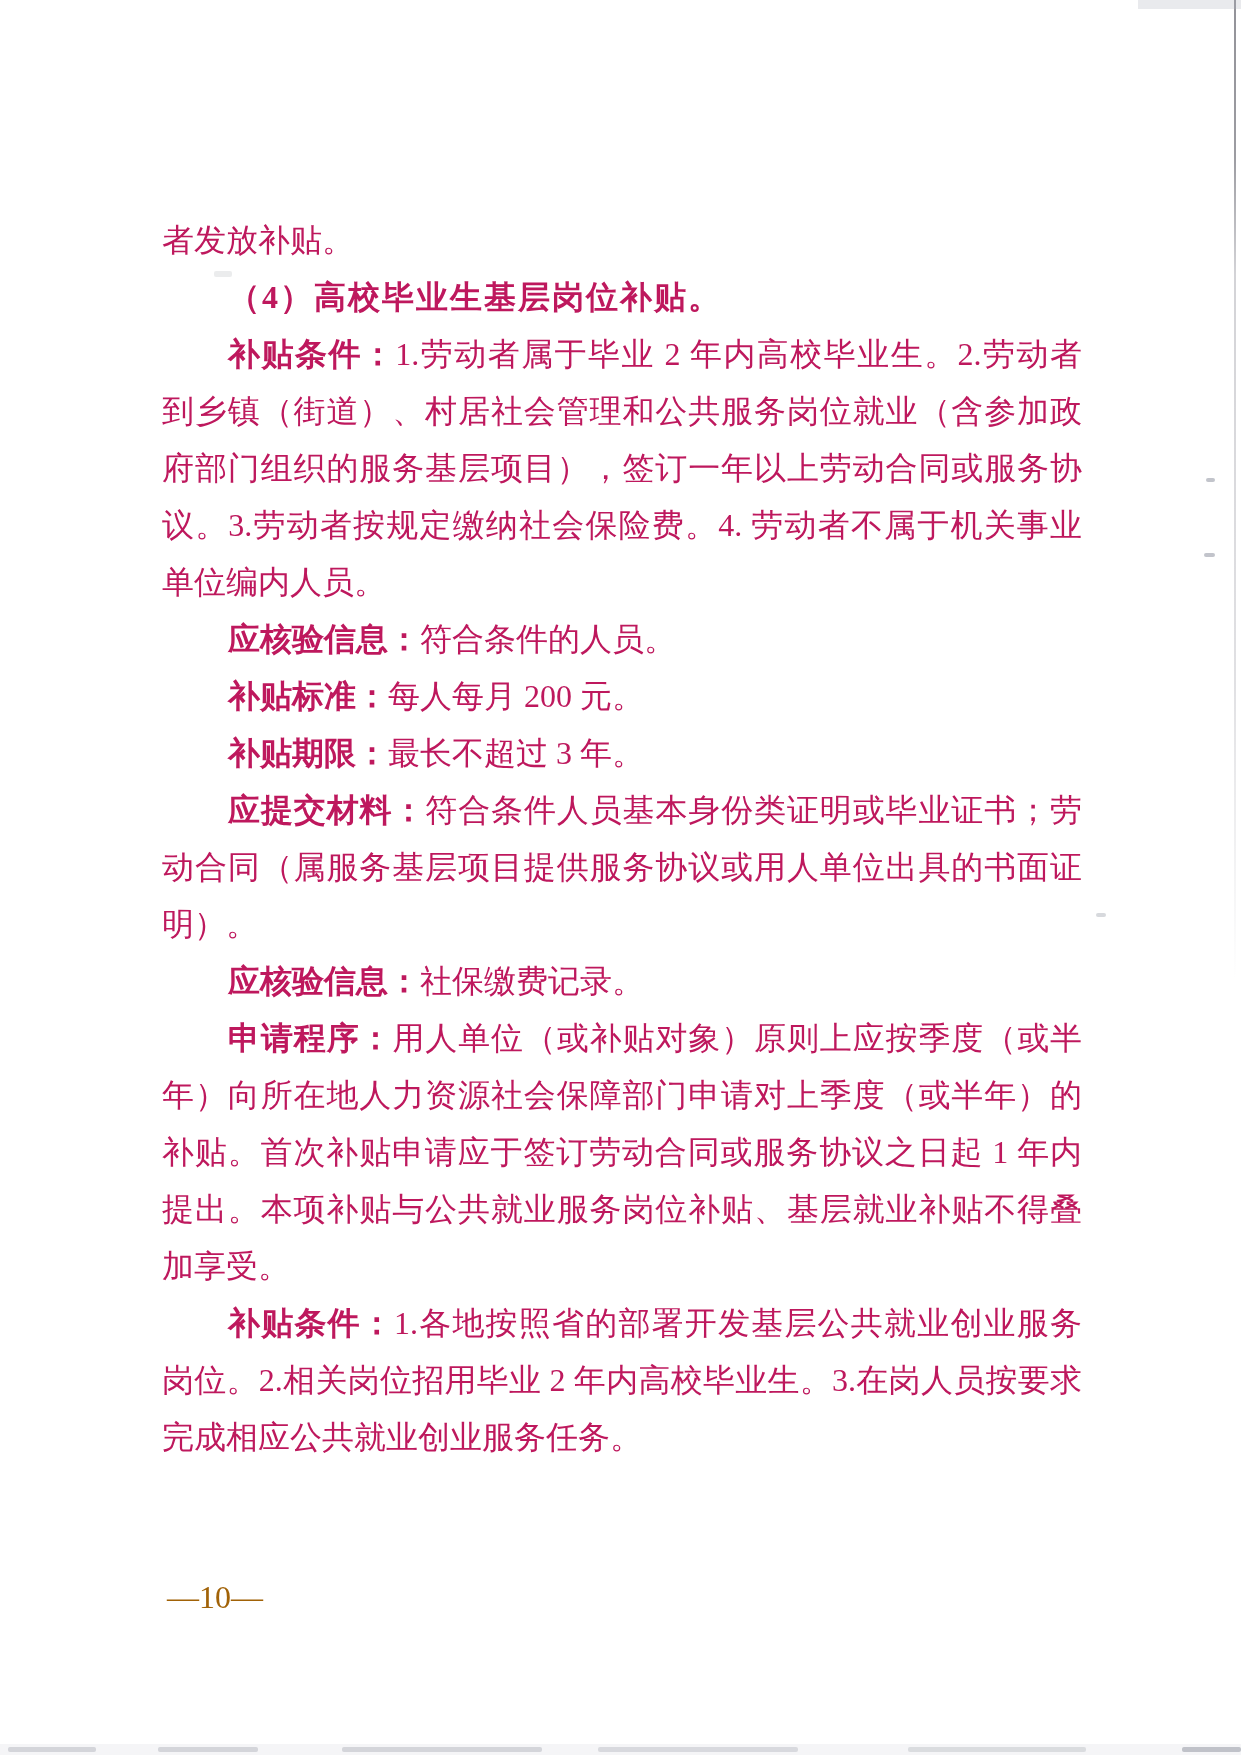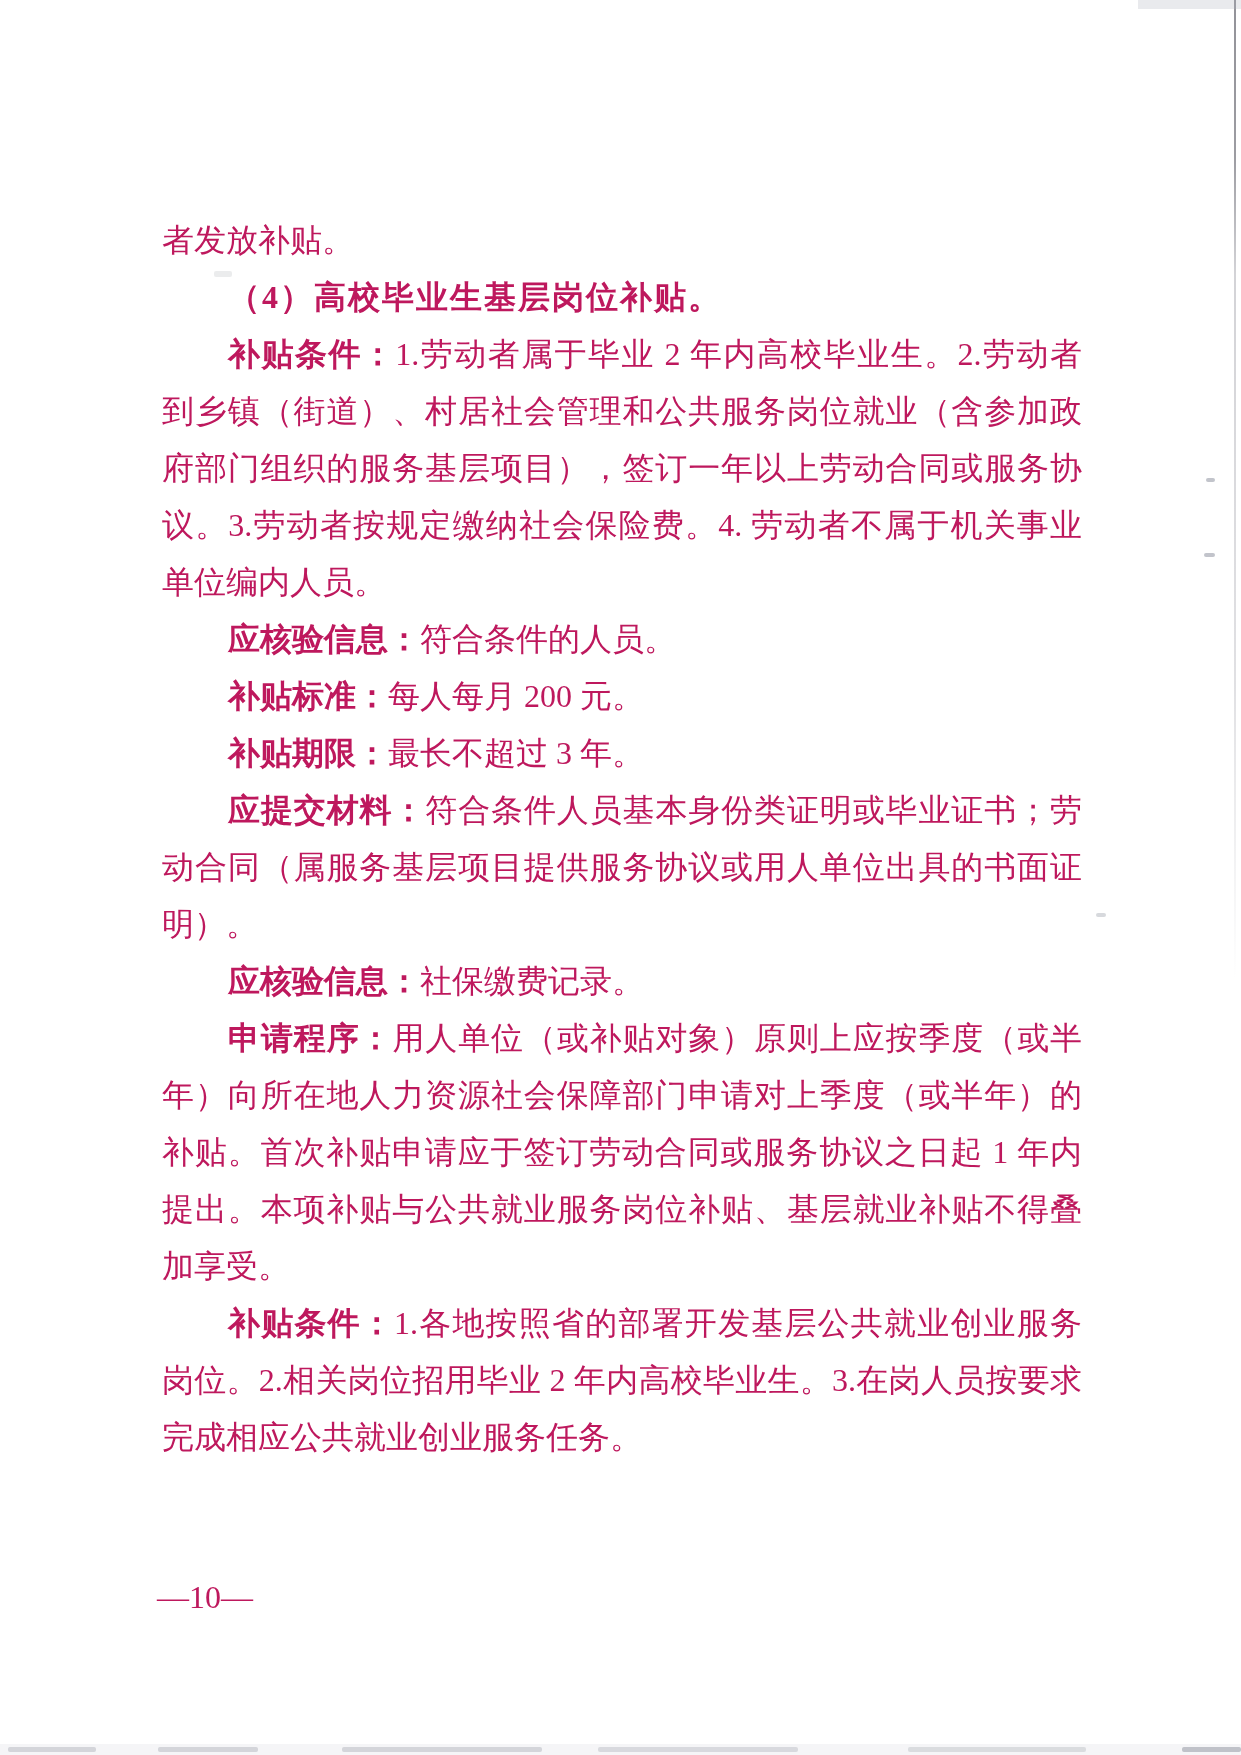--- a/index.html
+++ b/index.html
@@ -41,26 +41,26 @@
   .doc-line.heading {
     font-weight: 700;
     letter-spacing: 2px;
   }
   .doc-line .lbl {
     font-weight: 700;
     margin-top: 8px;
   }
   .page-number {
     position: absolute;
-    left: 157px;
+    left: 167px;
     top: 1577px;
     font-size: 32px;
     line-height: 40px;
     letter-spacing: 0px;
-    color: #be185d;
+    color: #a16207;
   }
   
   .edge-line {
     position: absolute;
     left: 1234px;
     top: 0;
     width: 2px;
     height: 980px;
     background: linear-gradient(to bottom,
       rgba(75,75,85,0.6) 0%,

